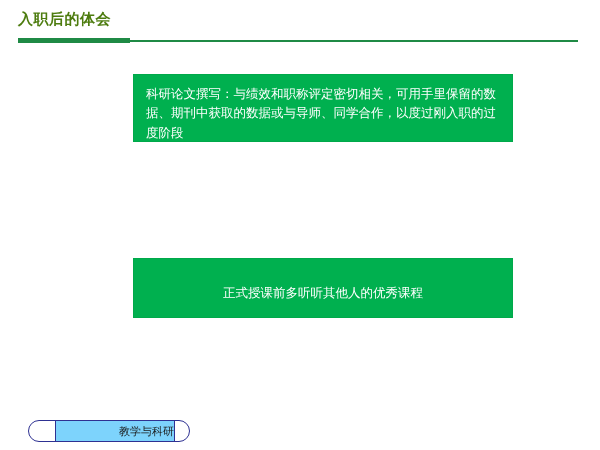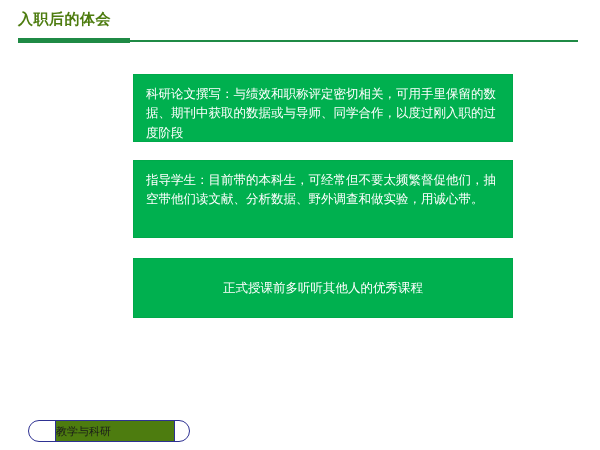--- a/index.html
+++ b/index.html
@@ -53,24 +53,24 @@
     color: #ffffff;
     font-size: 12.5px;
     line-height: 1.55;
   }
   .box.text {
     padding: 10px 8px 8px 12px;
     text-align: left;
   }
   .box.centered {
     display: flex;
-    align-items: flex-start;
+    align-items: flex-end;
     justify-content: center;
     text-align: center;
-    padding: 20px 14px;
+    padding: 14px 14px;
   }
   .box-1 { left: 133px; top: 74px;  width: 380px; height: 68px; }
   .box-2 { left: 133px; top: 160px; width: 380px; height: 78px; }
   .box-3 { left: 133px; top: 258px; width: 380px; height: 60px; }
   .box-4 { left: 133px; top: 340px; width: 380px; height: 56px; }
 
   .footer-pill {
     position: absolute;
     left: 28px;
     top: 420px;
@@ -83,46 +83,43 @@
   }
   .footer-inner {
     position: absolute;
     left: 55px;
     top: 421px;
     width: 120px;
     height: 20px;
     border-left: 1.6px solid #2e3192;
     border-right: 1.6px solid #2e3192;
     box-sizing: border-box;
-    background: #4d7c0f;
+    background: #7dd3fc;
     display: flex;
     align-items: center;
-    justify-content: flex-start;
+    justify-content: flex-end;
   }
   .footer-label {
     font-size: 11px;
     color: #1a1a1a;
   }
 </style>
 </head>
 <body>
 
 <div class="slide">
 
   <div class="title">入职后的体会</div>
   <div class="title-rule"></div>
   <div class="title-rule-accent"></div>
 
   <div class="box text box-1">
     <span>科研论文撰写：与绩效和职称评定密切相关，可用手里保留的数据、期刊中获取的数据或与导师、同学合作，以度过刚入职的过度阶段</span>
   </div>
 
-  <div class="box text box-2">
-    <span>指导学生：目前带的本科生，可经常但不要太频繁督促他们，抽空带他们读文献、分析数据、野外调查和做实验，用诚心带。</span>
-  </div>
 
   <div class="box centered box-3">
     <span>正式授课前多听听其他人的优秀课程</span>
   </div>
 
 
   <div class="footer-pill"></div>
   <div class="footer-inner">
     <span class="footer-label">教学与科研</span>
   </div>

